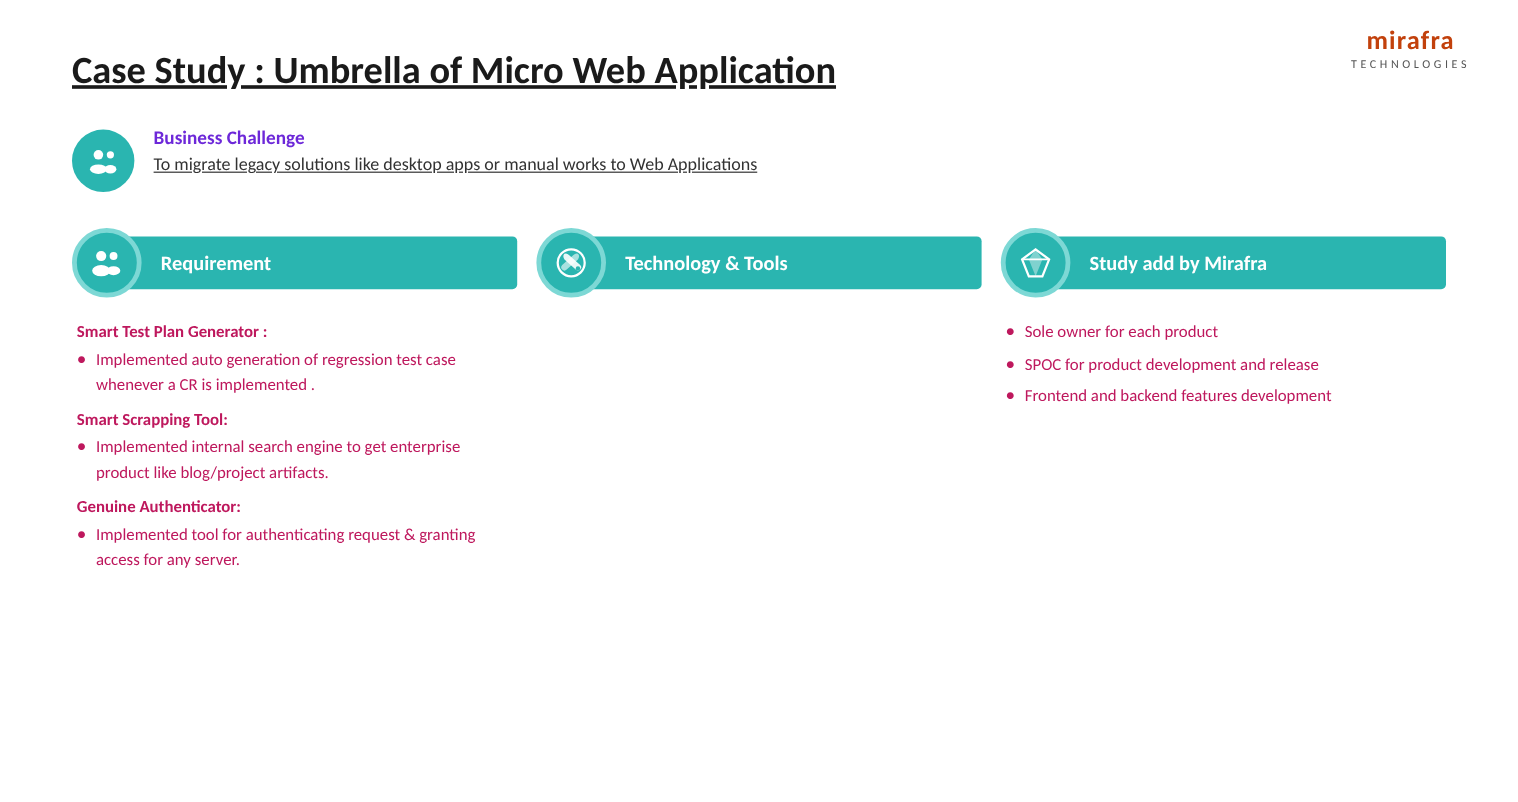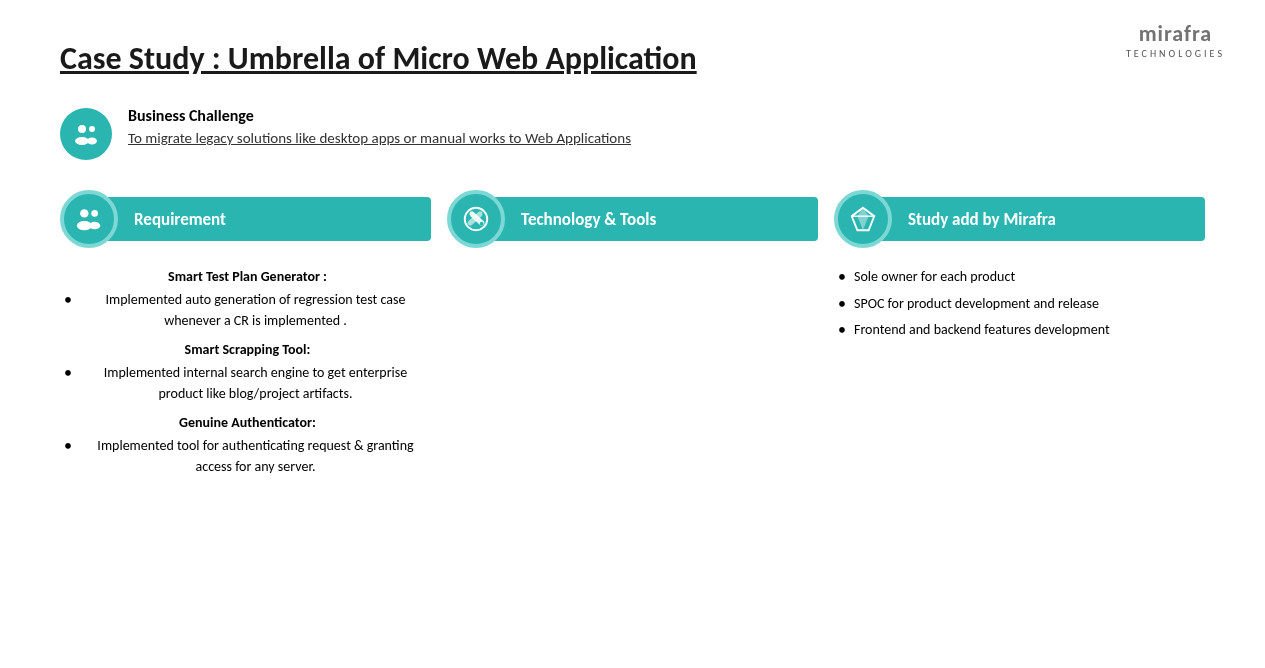--- a/index.html
+++ b/index.html
@@ -21,21 +21,21 @@
     
     .logo {
       position: absolute;
       top: 20px;
       right: 40px;
       text-align: center;
     }
     .logo-text {
       font-size: 22px;
       font-weight: bold;
-      color: #737373;
+      color: #c2410c;
       letter-spacing: 1px;
     }
     .logo-sub {
       font-size: 10px;
       letter-spacing: 3px;
       color: #555;
       text-transform: uppercase;
     }
     
     .main-title {
@@ -70,34 +70,33 @@
       height: 28px;
     }
     .challenge-text-block {
       display: flex;
       flex-direction: column;
       justify-content: center;
     }
     .challenge-label {
       font-size: 16px;
       font-weight: bold;
-      color: #000000;
+      color: #6d28d9;
     }
     .challenge-desc {
       font-size: 15px;
       color: #333;
       margin-top: 4px;
       text-decoration: underline;
     }
     
     .columns {
       display: flex;
       gap: 16px;
       margin-top: 10px;
-      text-align: center;
     }
     .column {
       flex: 1;
       display: flex;
       flex-direction: column;
     }
     
     .col-header {
       display: flex;
       align-items: center;
@@ -128,21 +127,21 @@
       margin-left: -14px;
       border-radius: 0 4px 4px 0;
       flex: 1;
       display: flex;
       align-items: center;
       min-height: 44px;
     }
     
     .col-content {
       font-size: 14px;
-      color: #000000;
+      color: #be185d;
       line-height: 1.5;
       padding-left: 4px;
     }
     .section-title {
       font-weight: bold;
       margin-top: 8px;
       margin-bottom: 2px;
     }
     .section-title:first-child {
       margin-top: 0;

